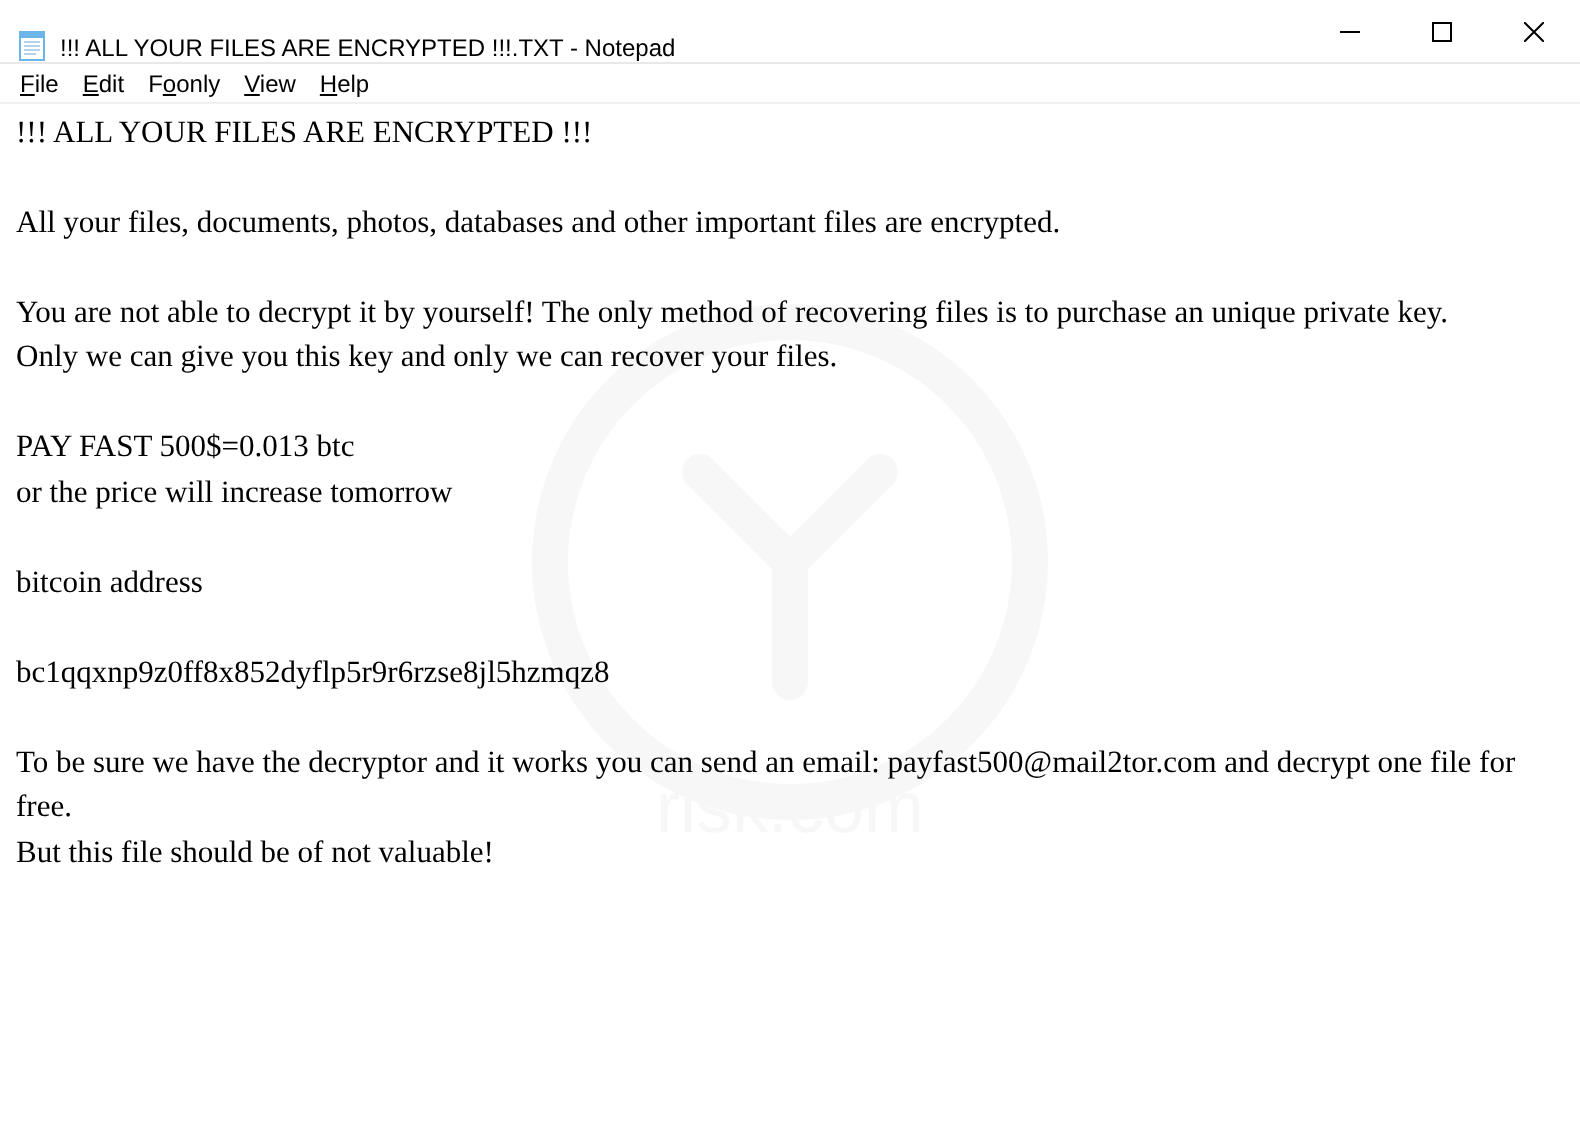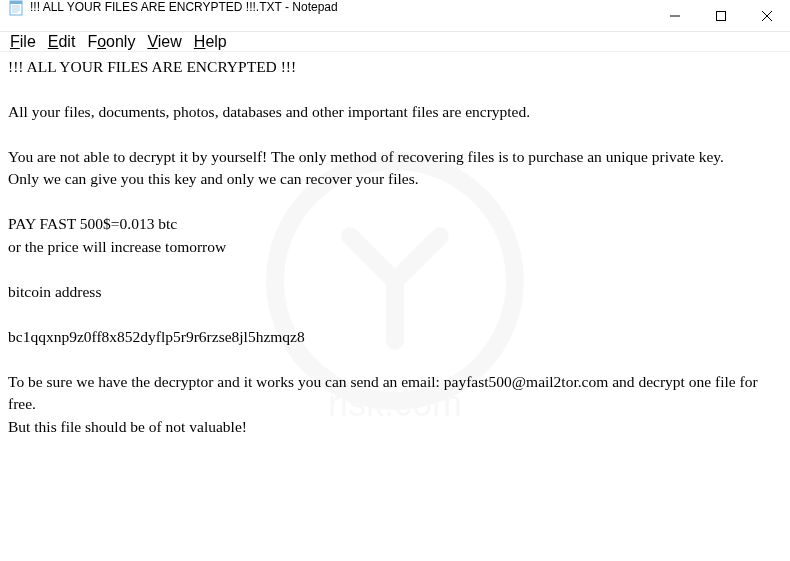--- a/index.html
+++ b/index.html
@@ -8,21 +8,21 @@
       background: #fff;
       width: 790px;
       height: 561px;
       overflow: hidden;
       position: relative;
     }
     .titlebar {
       height: 32px;
       background: #fff;
       display: flex;
-      align-items: flex-start;
+      align-items: flex-end;
       border-bottom: 1px solid #e8e8e8;
     }
     .titlebar-icon {
       width: 16px;
       height: 16px;
       margin-left: 8px;
       margin-right: 6px;
     }
     .titlebar-title {
       font-size: 12px;
@@ -40,21 +40,21 @@
       align-items: center;
       justify-content: center;
       font-family: 'Segoe MDL2 Assets', sans-serif;
       font-size: 10px;
     }
     .menubar {
       height: 20px;
       display: flex;
       align-items: center;
       padding-left: 4px;
-      font-size: 16px;
+      font-size: 12px;
       border-bottom: 1px solid #f0f0f0;
     }
     .menu-item {
       padding: 2px 6px;
       cursor: default;
     }
     .menu-item .underline { text-decoration: underline; }
     .content {
       padding: 4px 8px;
       font-family: Liberation Serif, serif;

